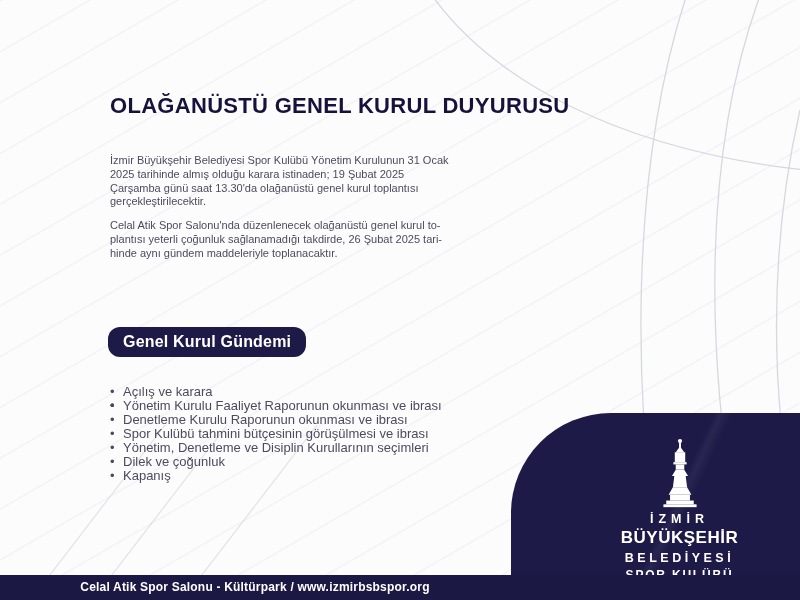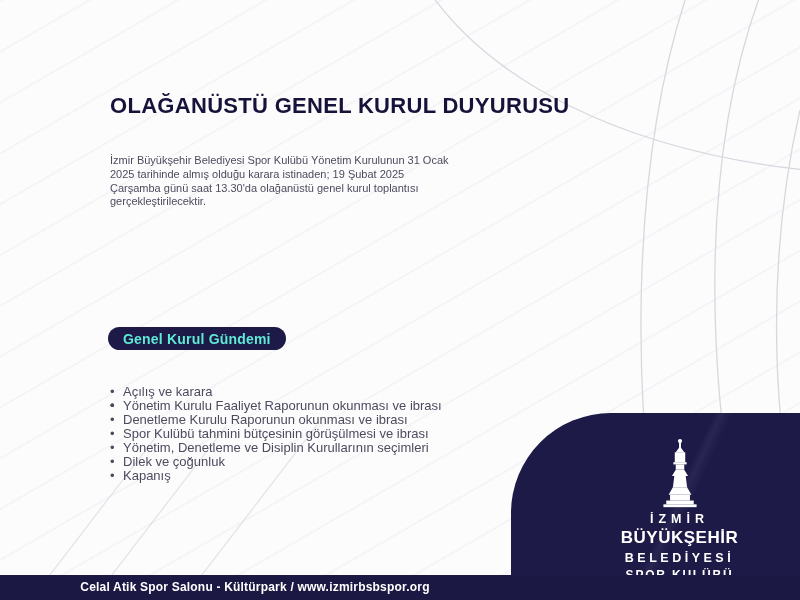--- a/index.html
+++ b/index.html
@@ -18,24 +18,24 @@
   .page-title{
     position:absolute;left:110px;top:93px;margin:0;
     font-size:22px;font-weight:bold;letter-spacing:.3px;color:#16123a;
   }
   .copy{
     position:absolute;left:110px;top:154px;width:480px;
     font-size:11px;line-height:13.8px;color:#4e4a5e;
   }
   .copy p{margin:0 0 10px 0;white-space:pre-line;}
   .badge{
-    position:absolute;left:108px;top:327px;height:23px;
+    position:absolute;left:108px;top:327px;height:30px;
     display:inline-flex;align-items:center;padding:0 15px;
     background:#1e1a48;border-radius:12px;
-    color:#5eead4;font-size:14px;font-weight:bold;letter-spacing:.2px;
+    color:#ffffff;font-size:16px;font-weight:bold;letter-spacing:.2px;
   }
   .agenda{
     position:absolute;left:110px;top:385px;margin:0;padding:0;
     list-style:none;font-size:13px;line-height:14px;color:#4e4a5e;
   }
   .agenda li{position:relative;padding-left:13px;margin:0;}
   .agenda li .dot{position:absolute;left:0;top:0;}
   .corner-blob{
     position:absolute;left:511px;top:413px;right:0;bottom:0;
     background:#1e1a48;border-top-left-radius:100px;
@@ -81,20 +81,23 @@
     </g>
   </svg>
 
   <h1 class="page-title">OLAĞANÜSTÜ GENEL KURUL DUYURUSU</h1>
 
   <div class="copy">
     <p>İzmir Büyükşehir Belediyesi Spor Kulübü Yönetim Kurulunun 31 Ocak
 2025 tarihinde almış olduğu karara istinaden; 19 Şubat 2025
 Çarşamba günü saat 13.30'da olağanüstü genel kurul toplantısı
 gerçekleştirilecektir.</p>
+    <p>Celal Atik Spor Salonu'nda düzenlenecek olağanüstü genel kurul to-
+plantısı yeterli çoğunluk sağlanamadığı takdirde, 26 Şubat 2025 tari-
+hinde aynı gündem maddeleriyle toplanacaktır.</p>
   </div>
 
   <div class="badge">
     <span>Genel Kurul Gündemi</span>
   </div>
 
   <ul class="agenda">
     <li><span class="dot">•</span><span>Açılış ve karara</span></li>
     <li><span class="dot">•</span></li>
     <li><span class="dot">•</span></li>

